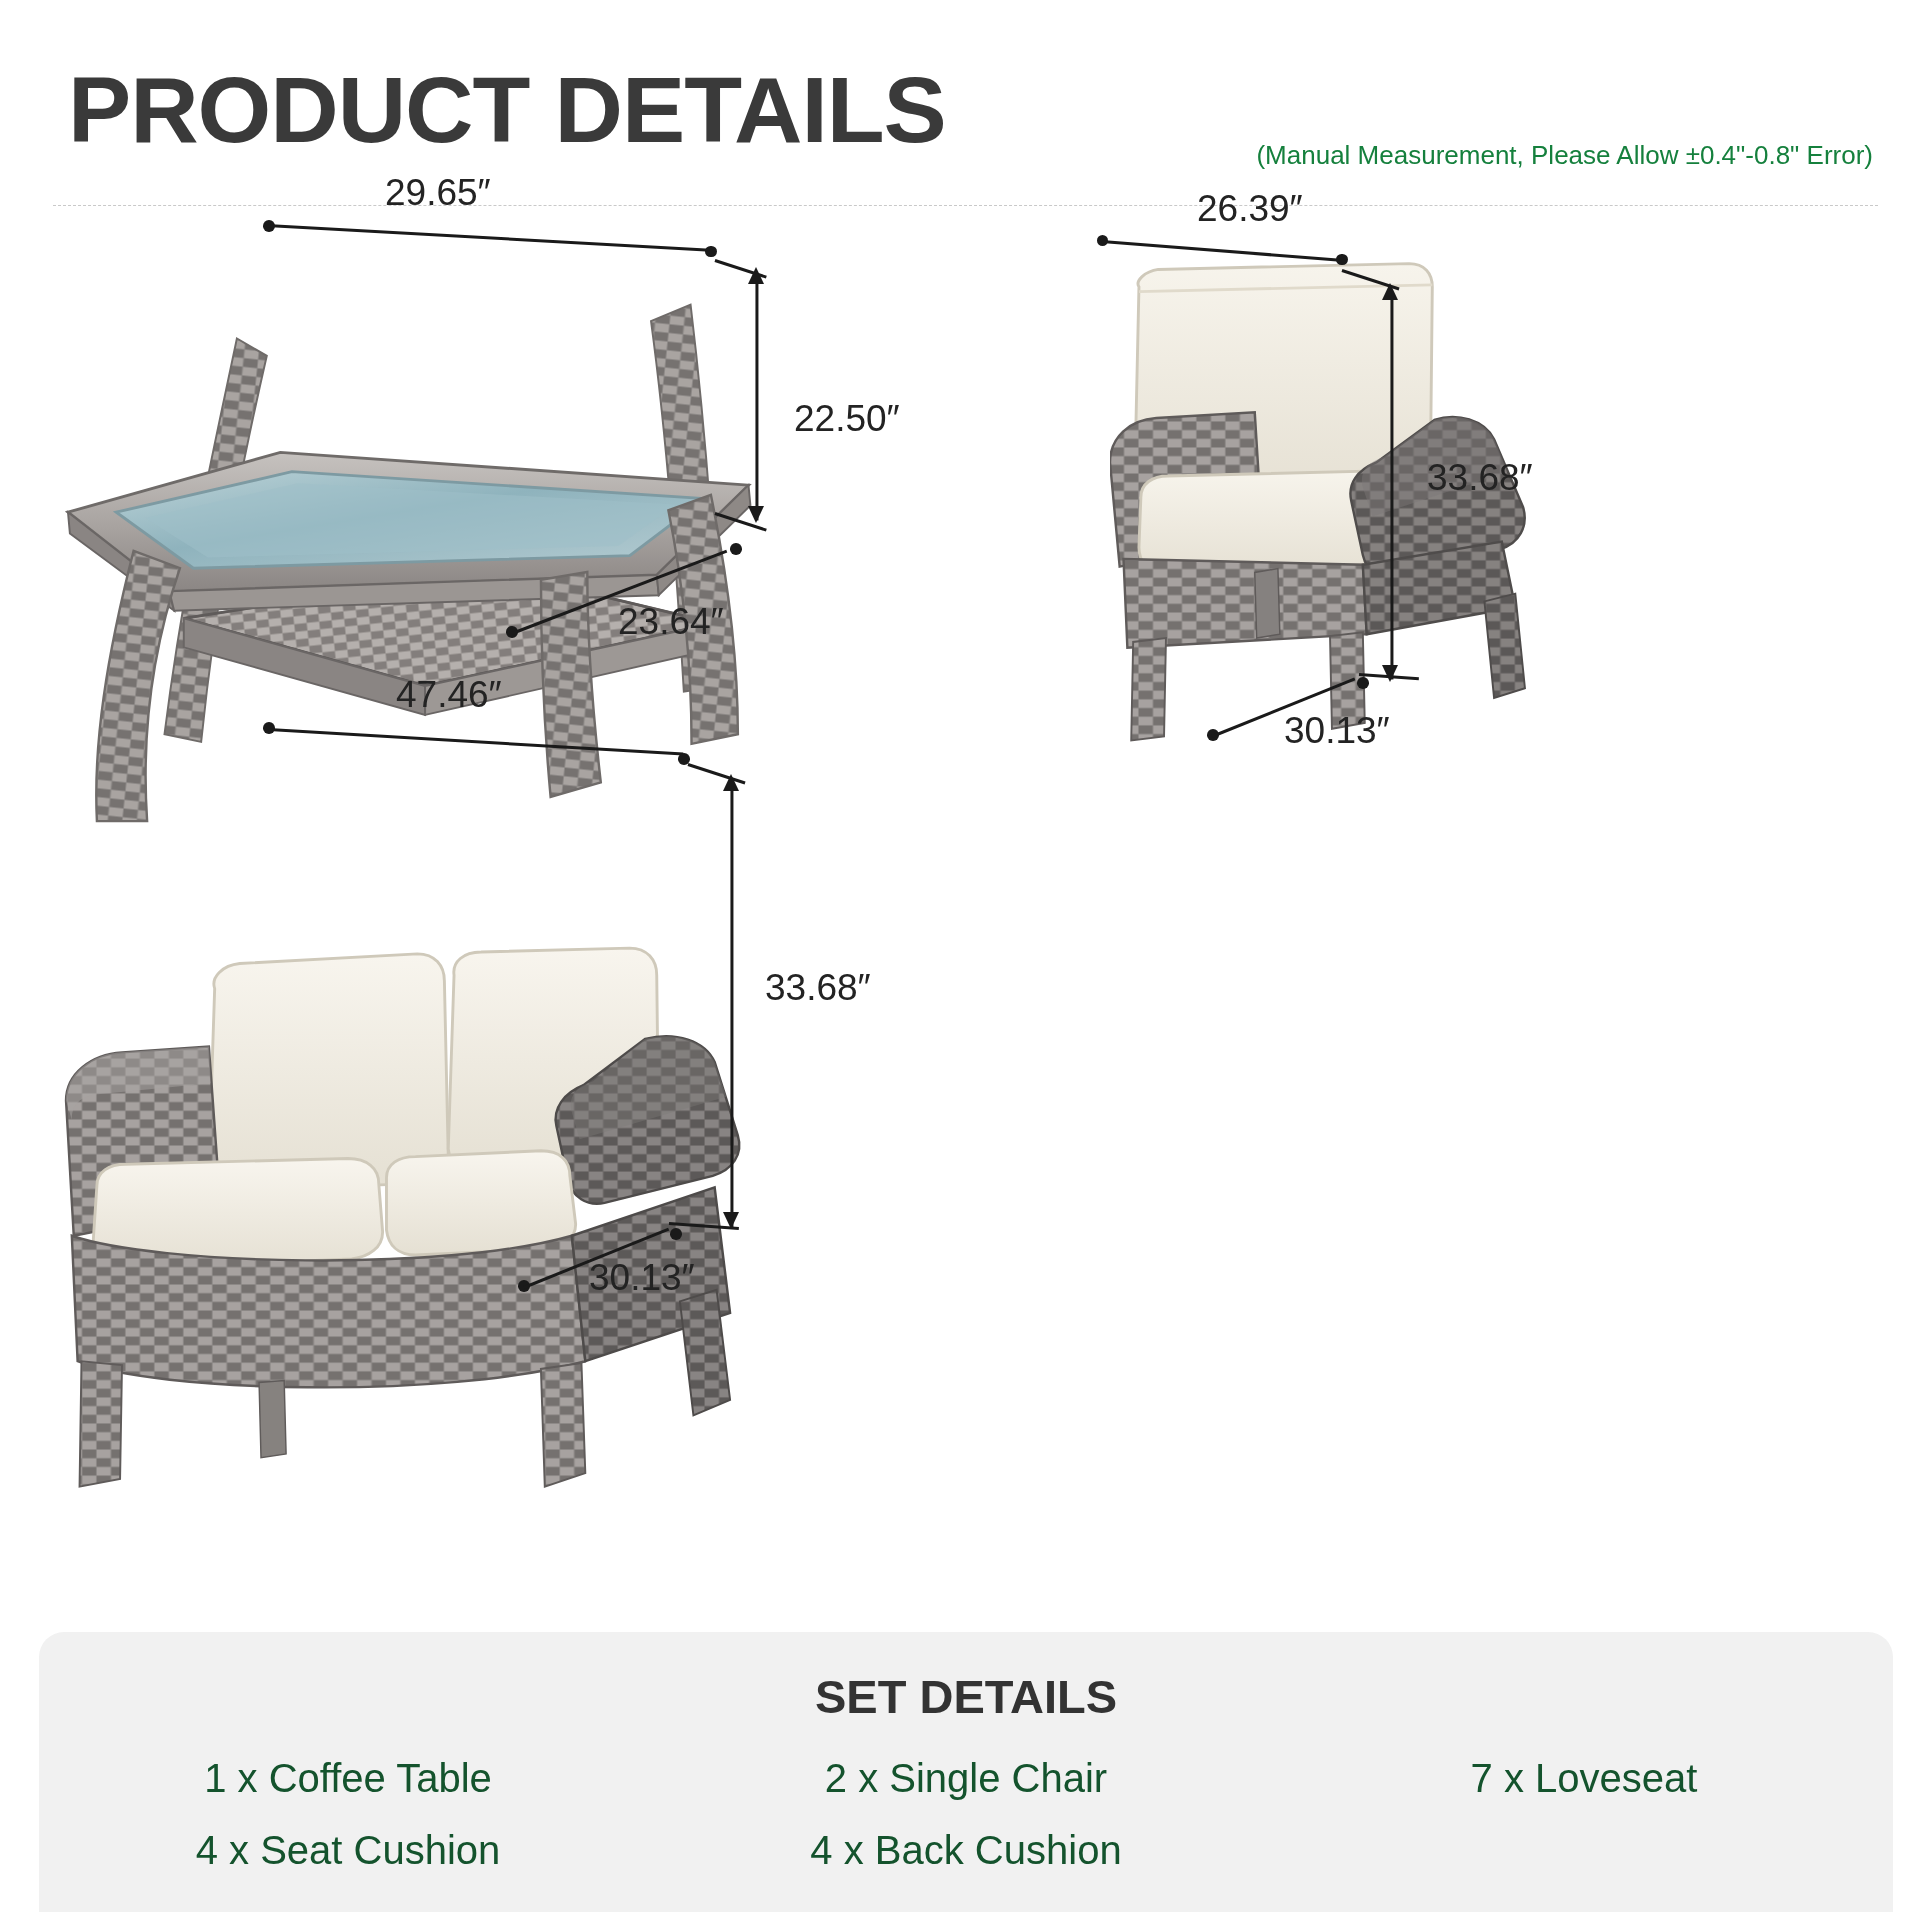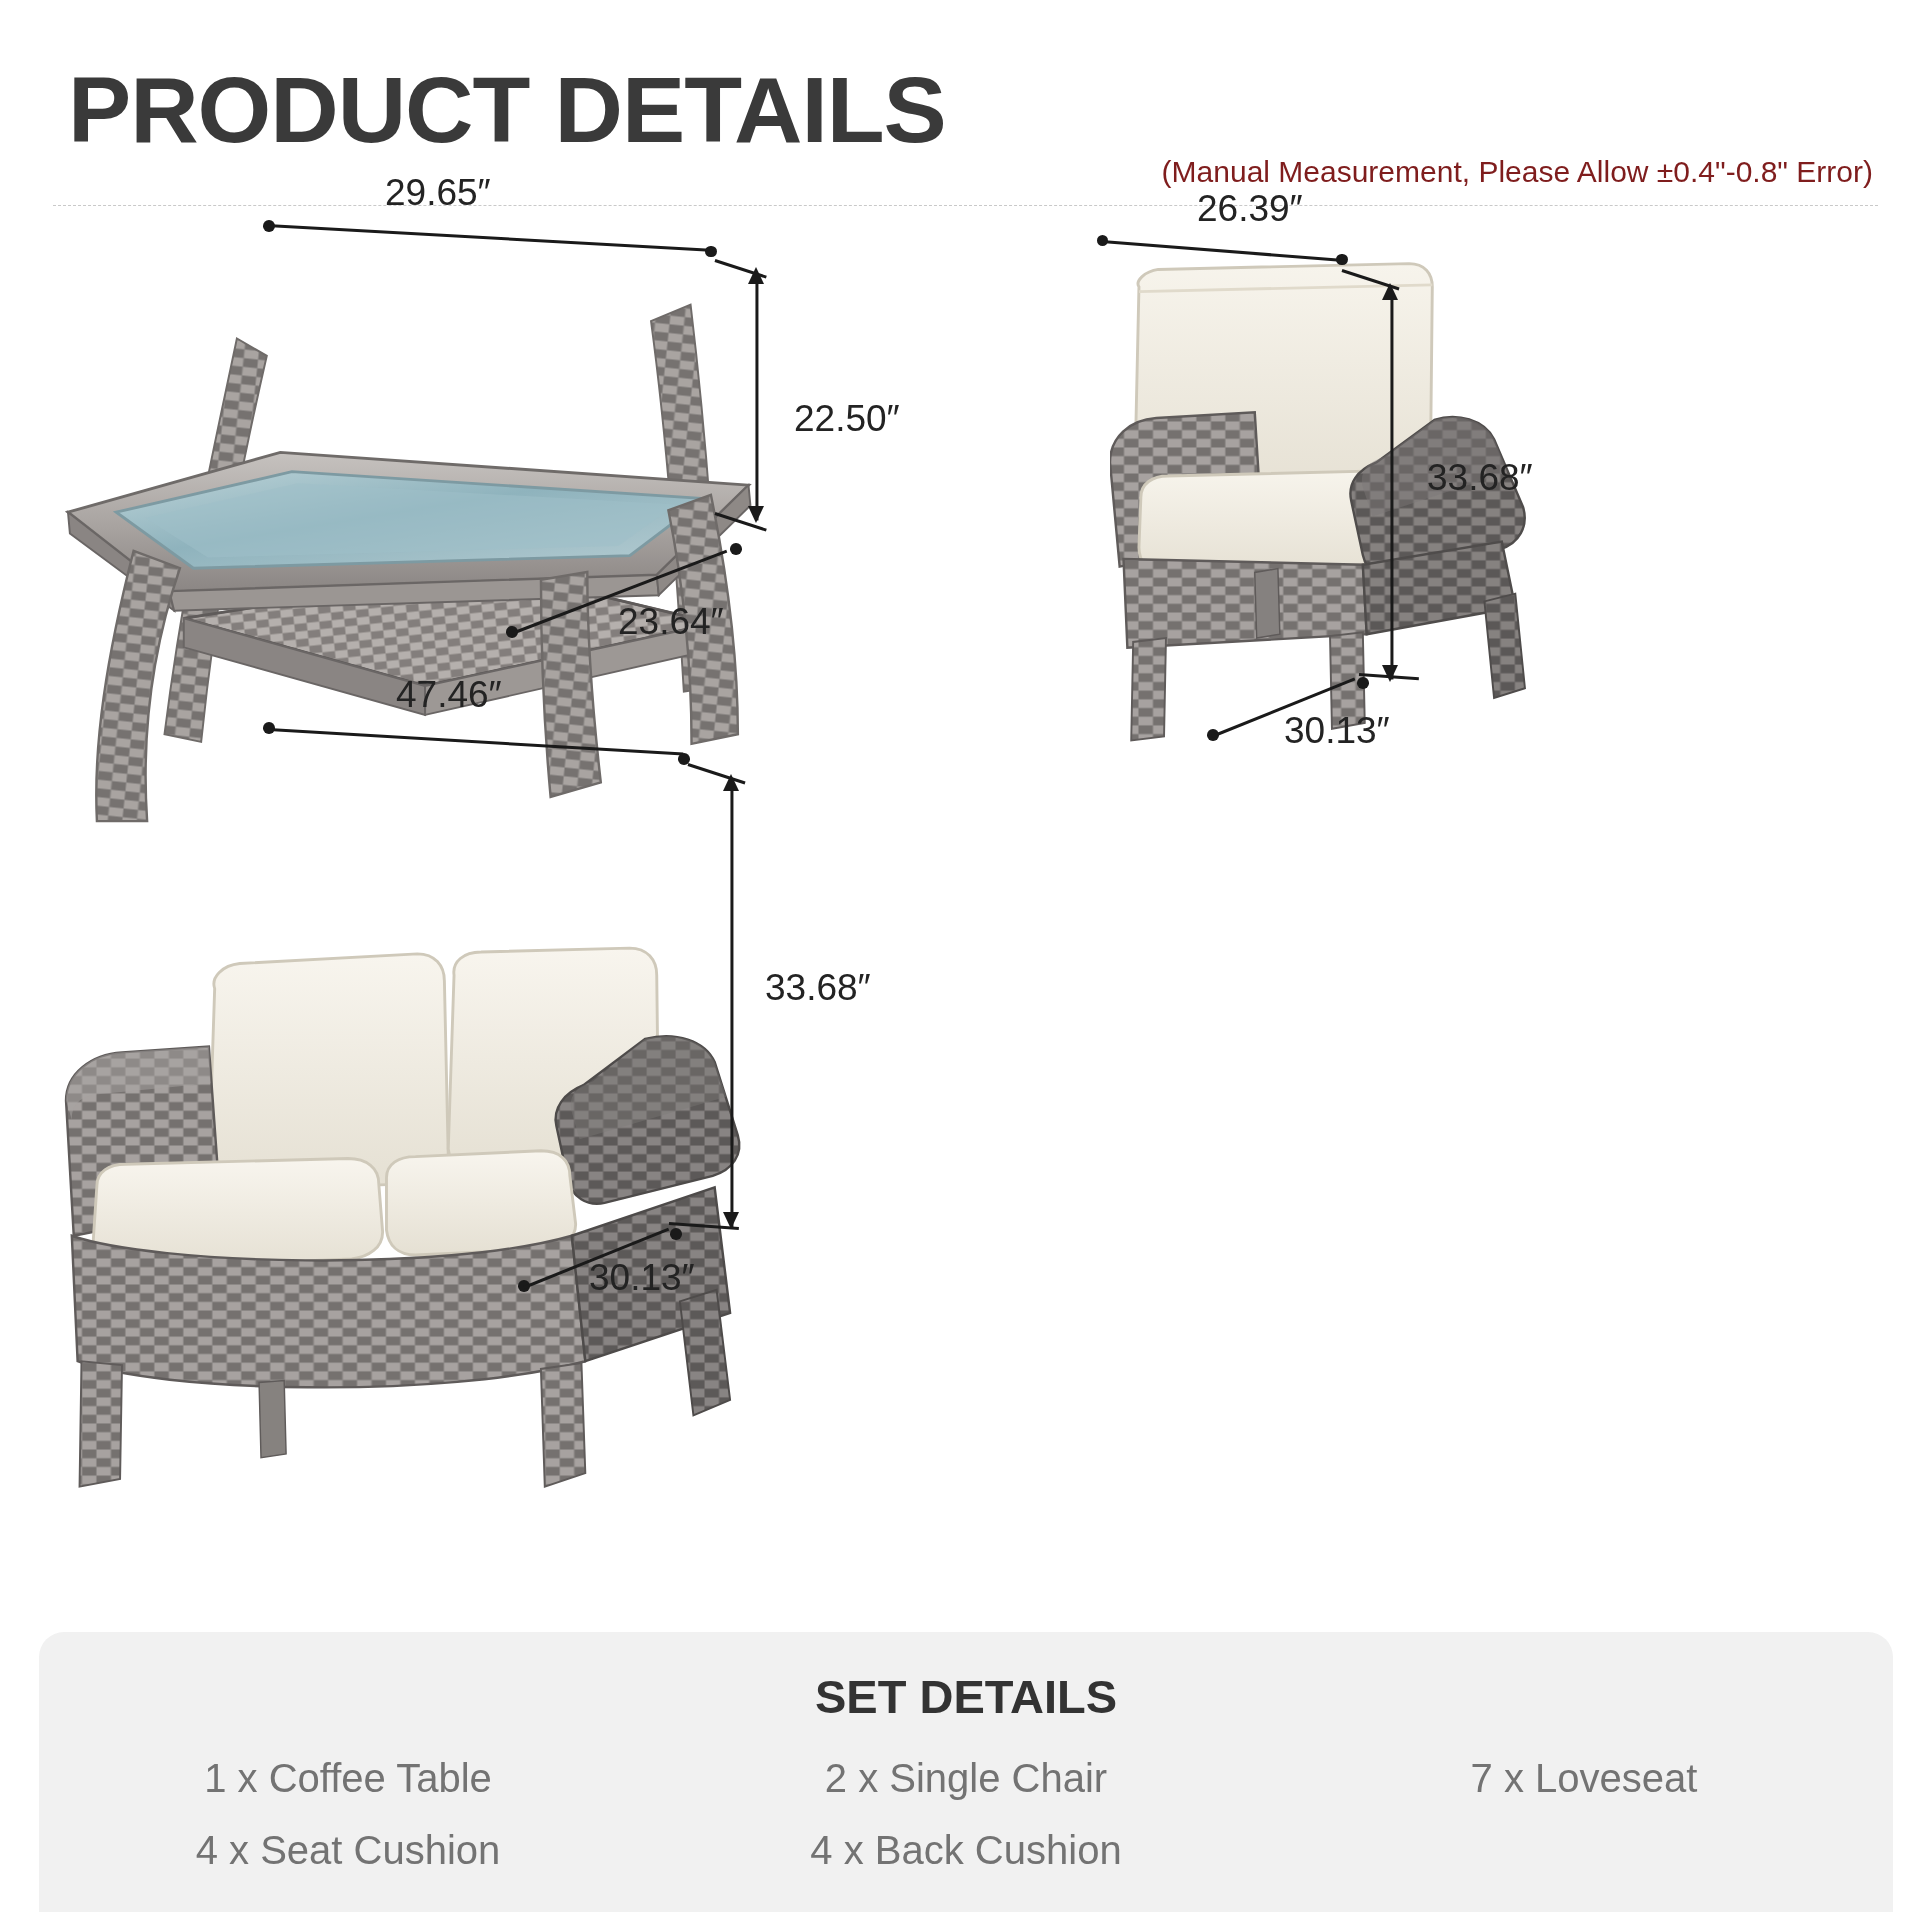--- a/index.html
+++ b/index.html
@@ -36,23 +36,23 @@
     font-weight: bold;
     letter-spacing: -1px;
     color: #3a3a3a;
     font-family: "Liberation Sans", sans-serif;
     transform: scaleX(1.03);
     transform-origin: left center;
   }
   .note {
     position: absolute;
     right: 0px;
-    top: 116px;
-    font-size: 30px;
-    color: #7f1d1d;
+    top: 101px;
+    font-size: 26px;
+    color: #15803d;
     white-space: nowrap;
   }
   .rule {
     position: absolute;
     left: 53px;
     top: 205px;
     width: 1825px;
     border-top: 1.9px dashed #c9c9c9;
   }
 
@@ -141,21 +141,21 @@
     left: 0;
     top: 124px;
     width: 1854px;
     display: grid;
     grid-template-columns: 1fr 1fr 1fr;
     row-gap: 27px;
   }
   .set-cell {
     text-align: center;
     font-size: 40px;
-    color: #737373;
+    color: #14532d;
   }
 </style>
 </head>
 <body>
 
 <div class="page">
 
   <div class="header">
     <div class="title">PRODUCT DETAILS</div>
     <div class="note">(Manual Measurement, Please Allow ±0.4"-0.8" Error)</div>

